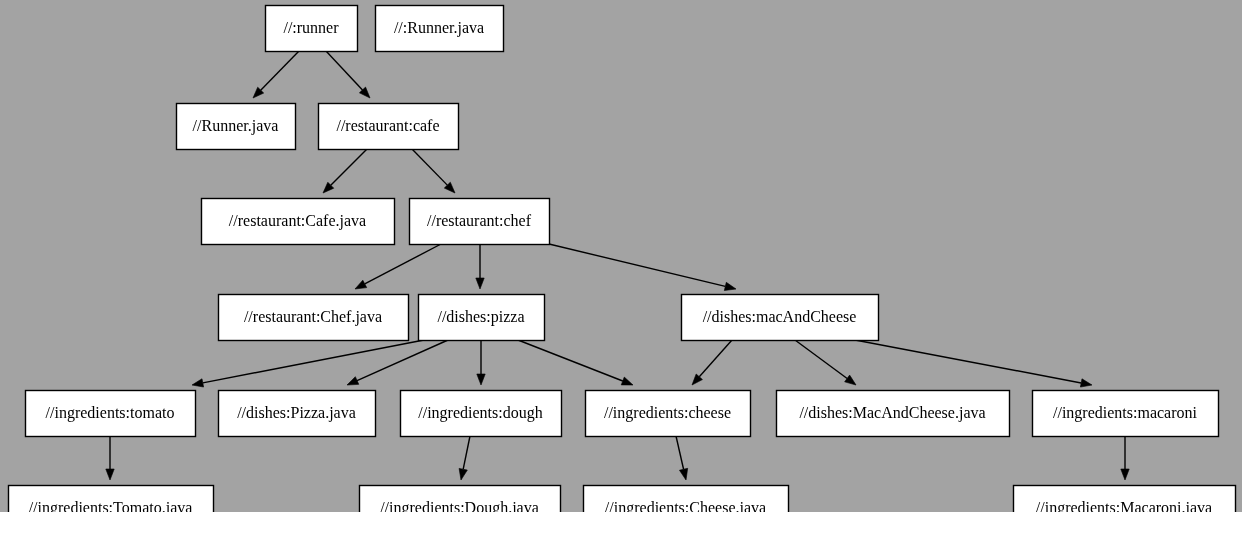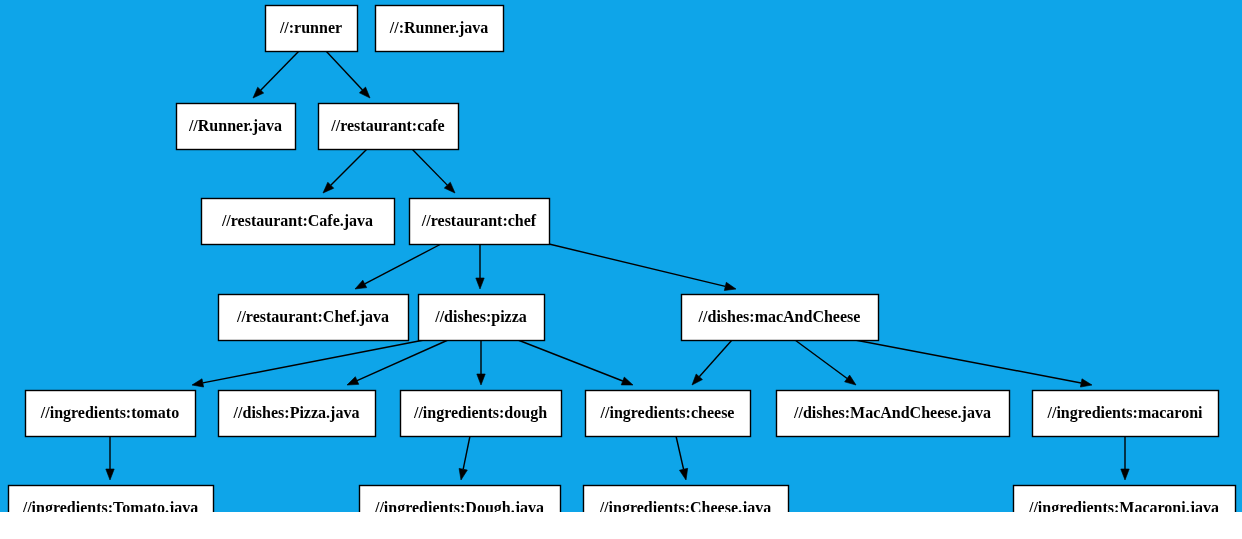--- a/index.html
+++ b/index.html
@@ -4,24 +4,23 @@
 <style>
   html, body {
     margin: 0;
     padding: 0;
     background: #ffffff;
   }
   #graph-root {
     position: relative;
     width: 1242px;
     height: 512px;
-    background: #0ea5e9;
+    background: #a3a3a3;
     overflow: hidden;
     font-family: "Liberation Serif", "DejaVu Serif", serif;
-    font-weight: bold;
   }
   #graph-svg {
     position: absolute;
     top: 0;
     left: 0;
     width: 1242px;
     height: 539px;
     display: block;
   }
   .node-box {

